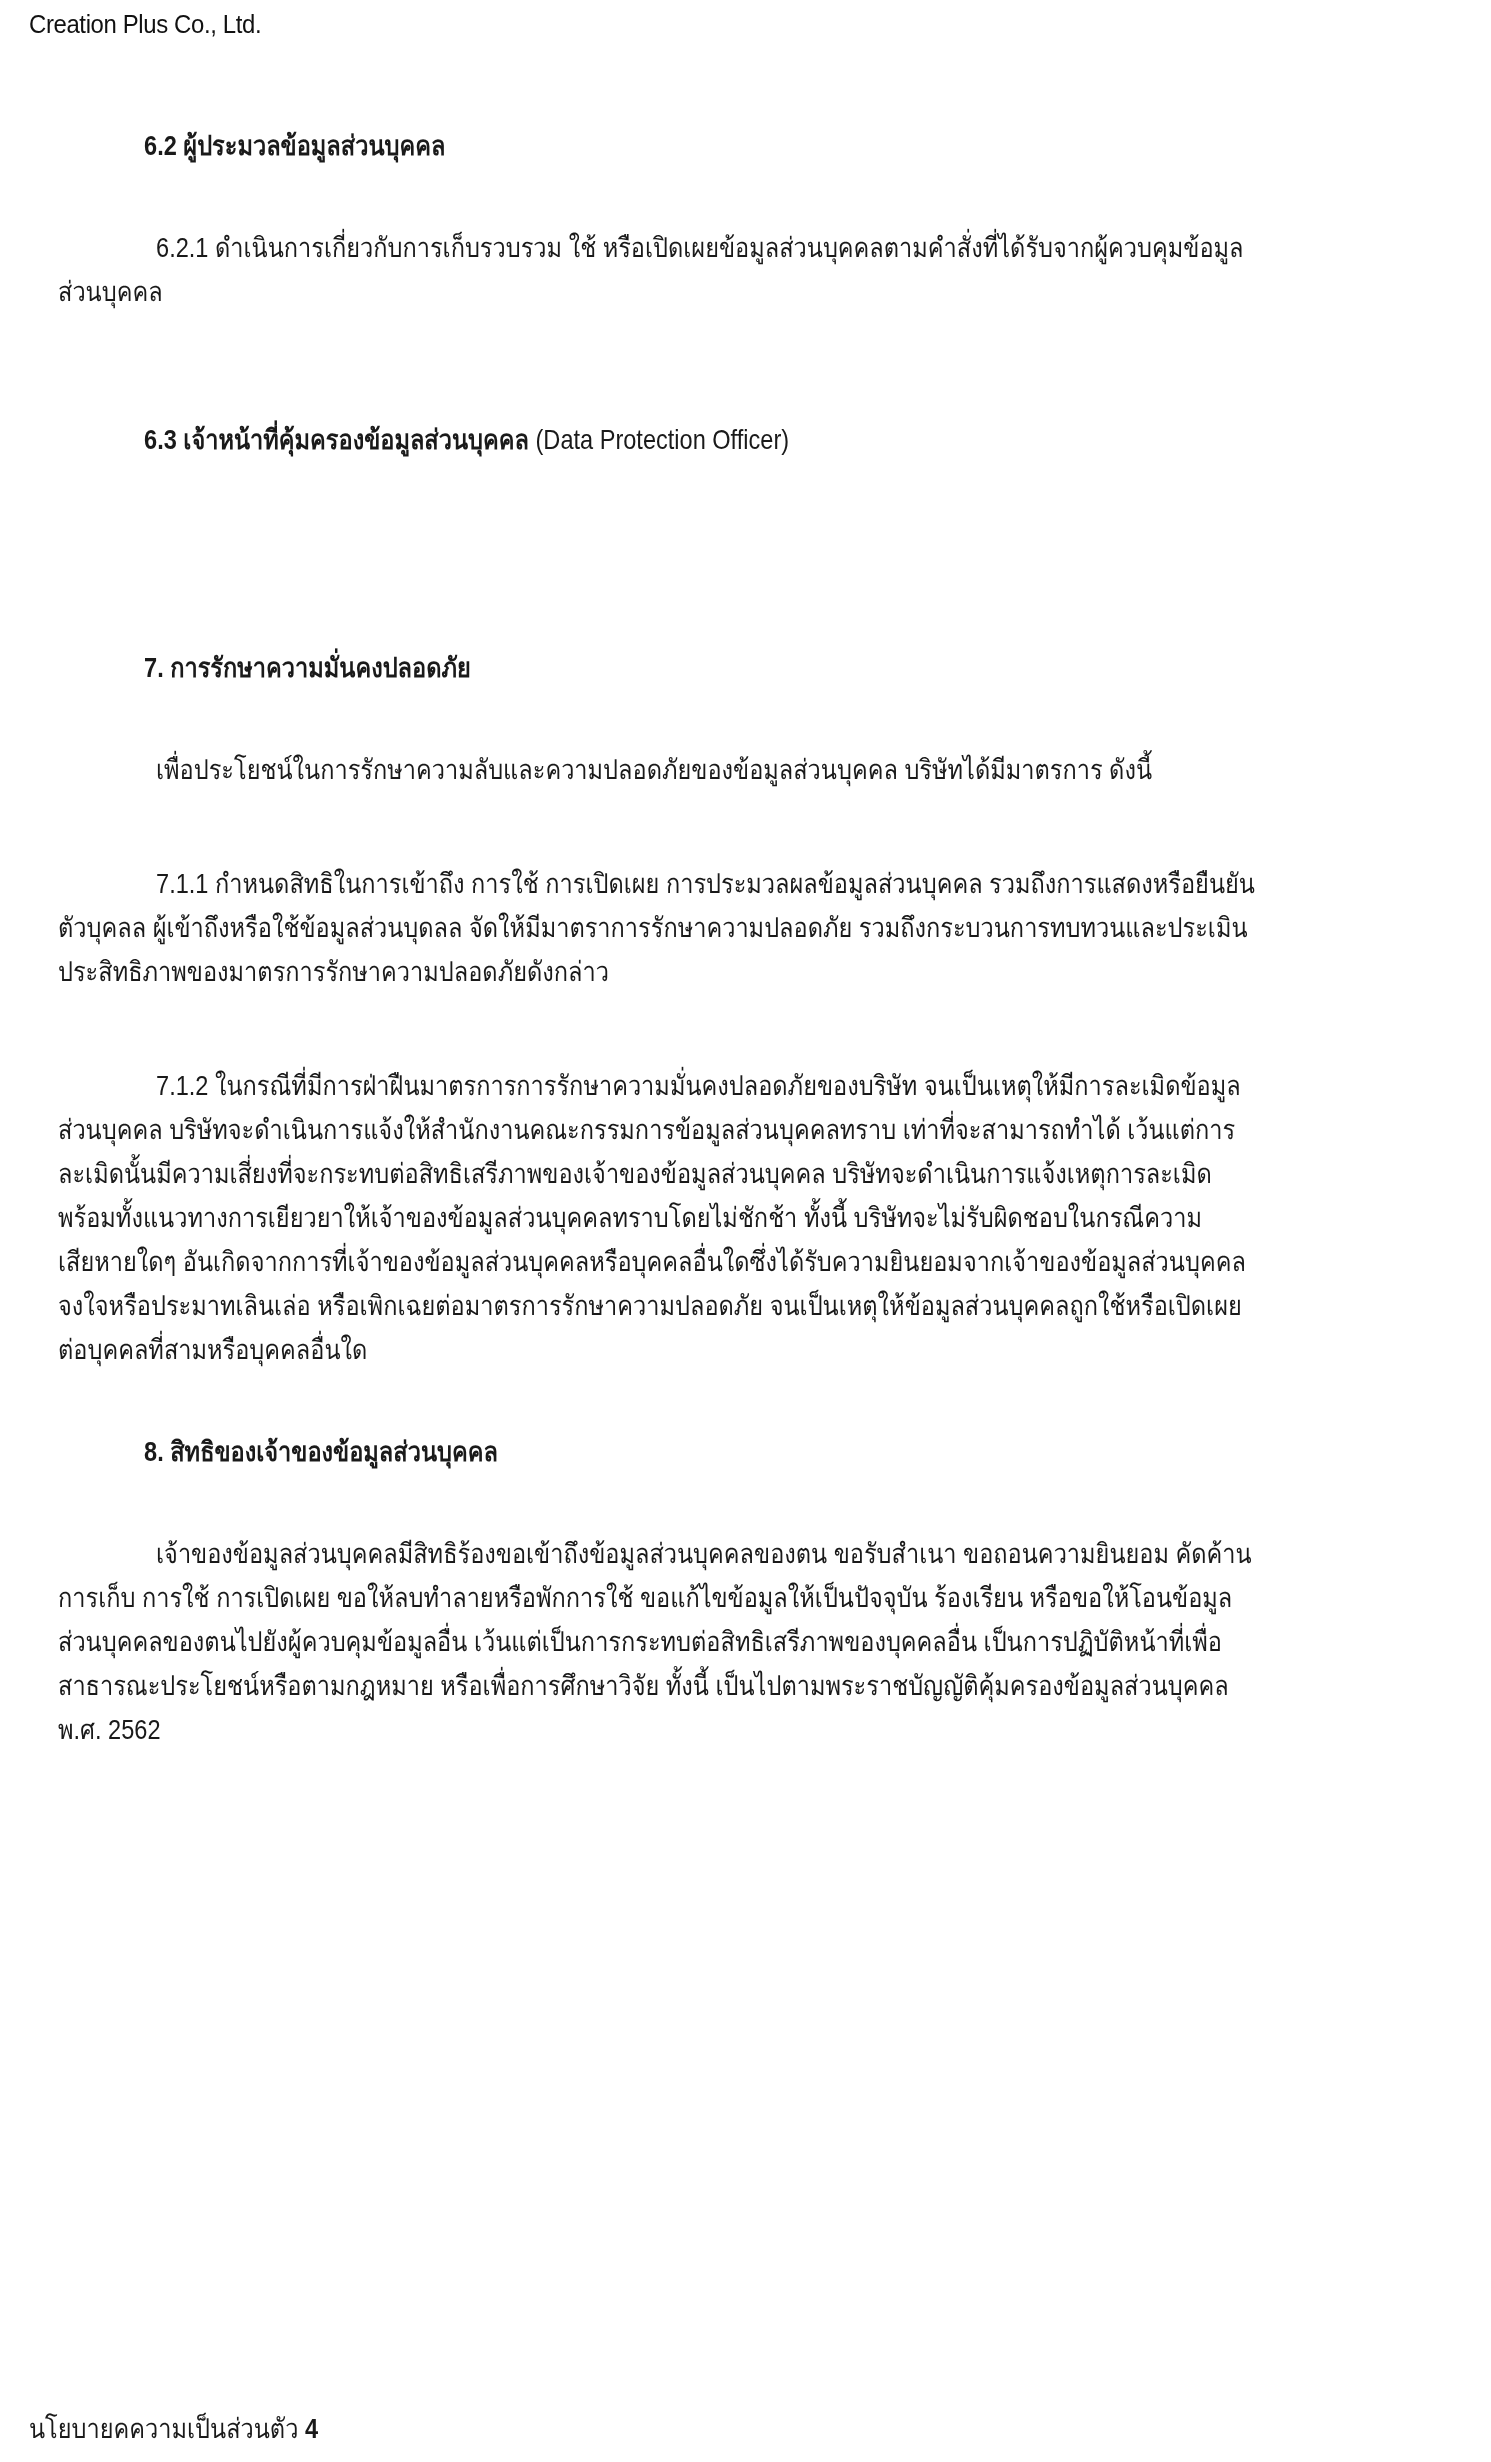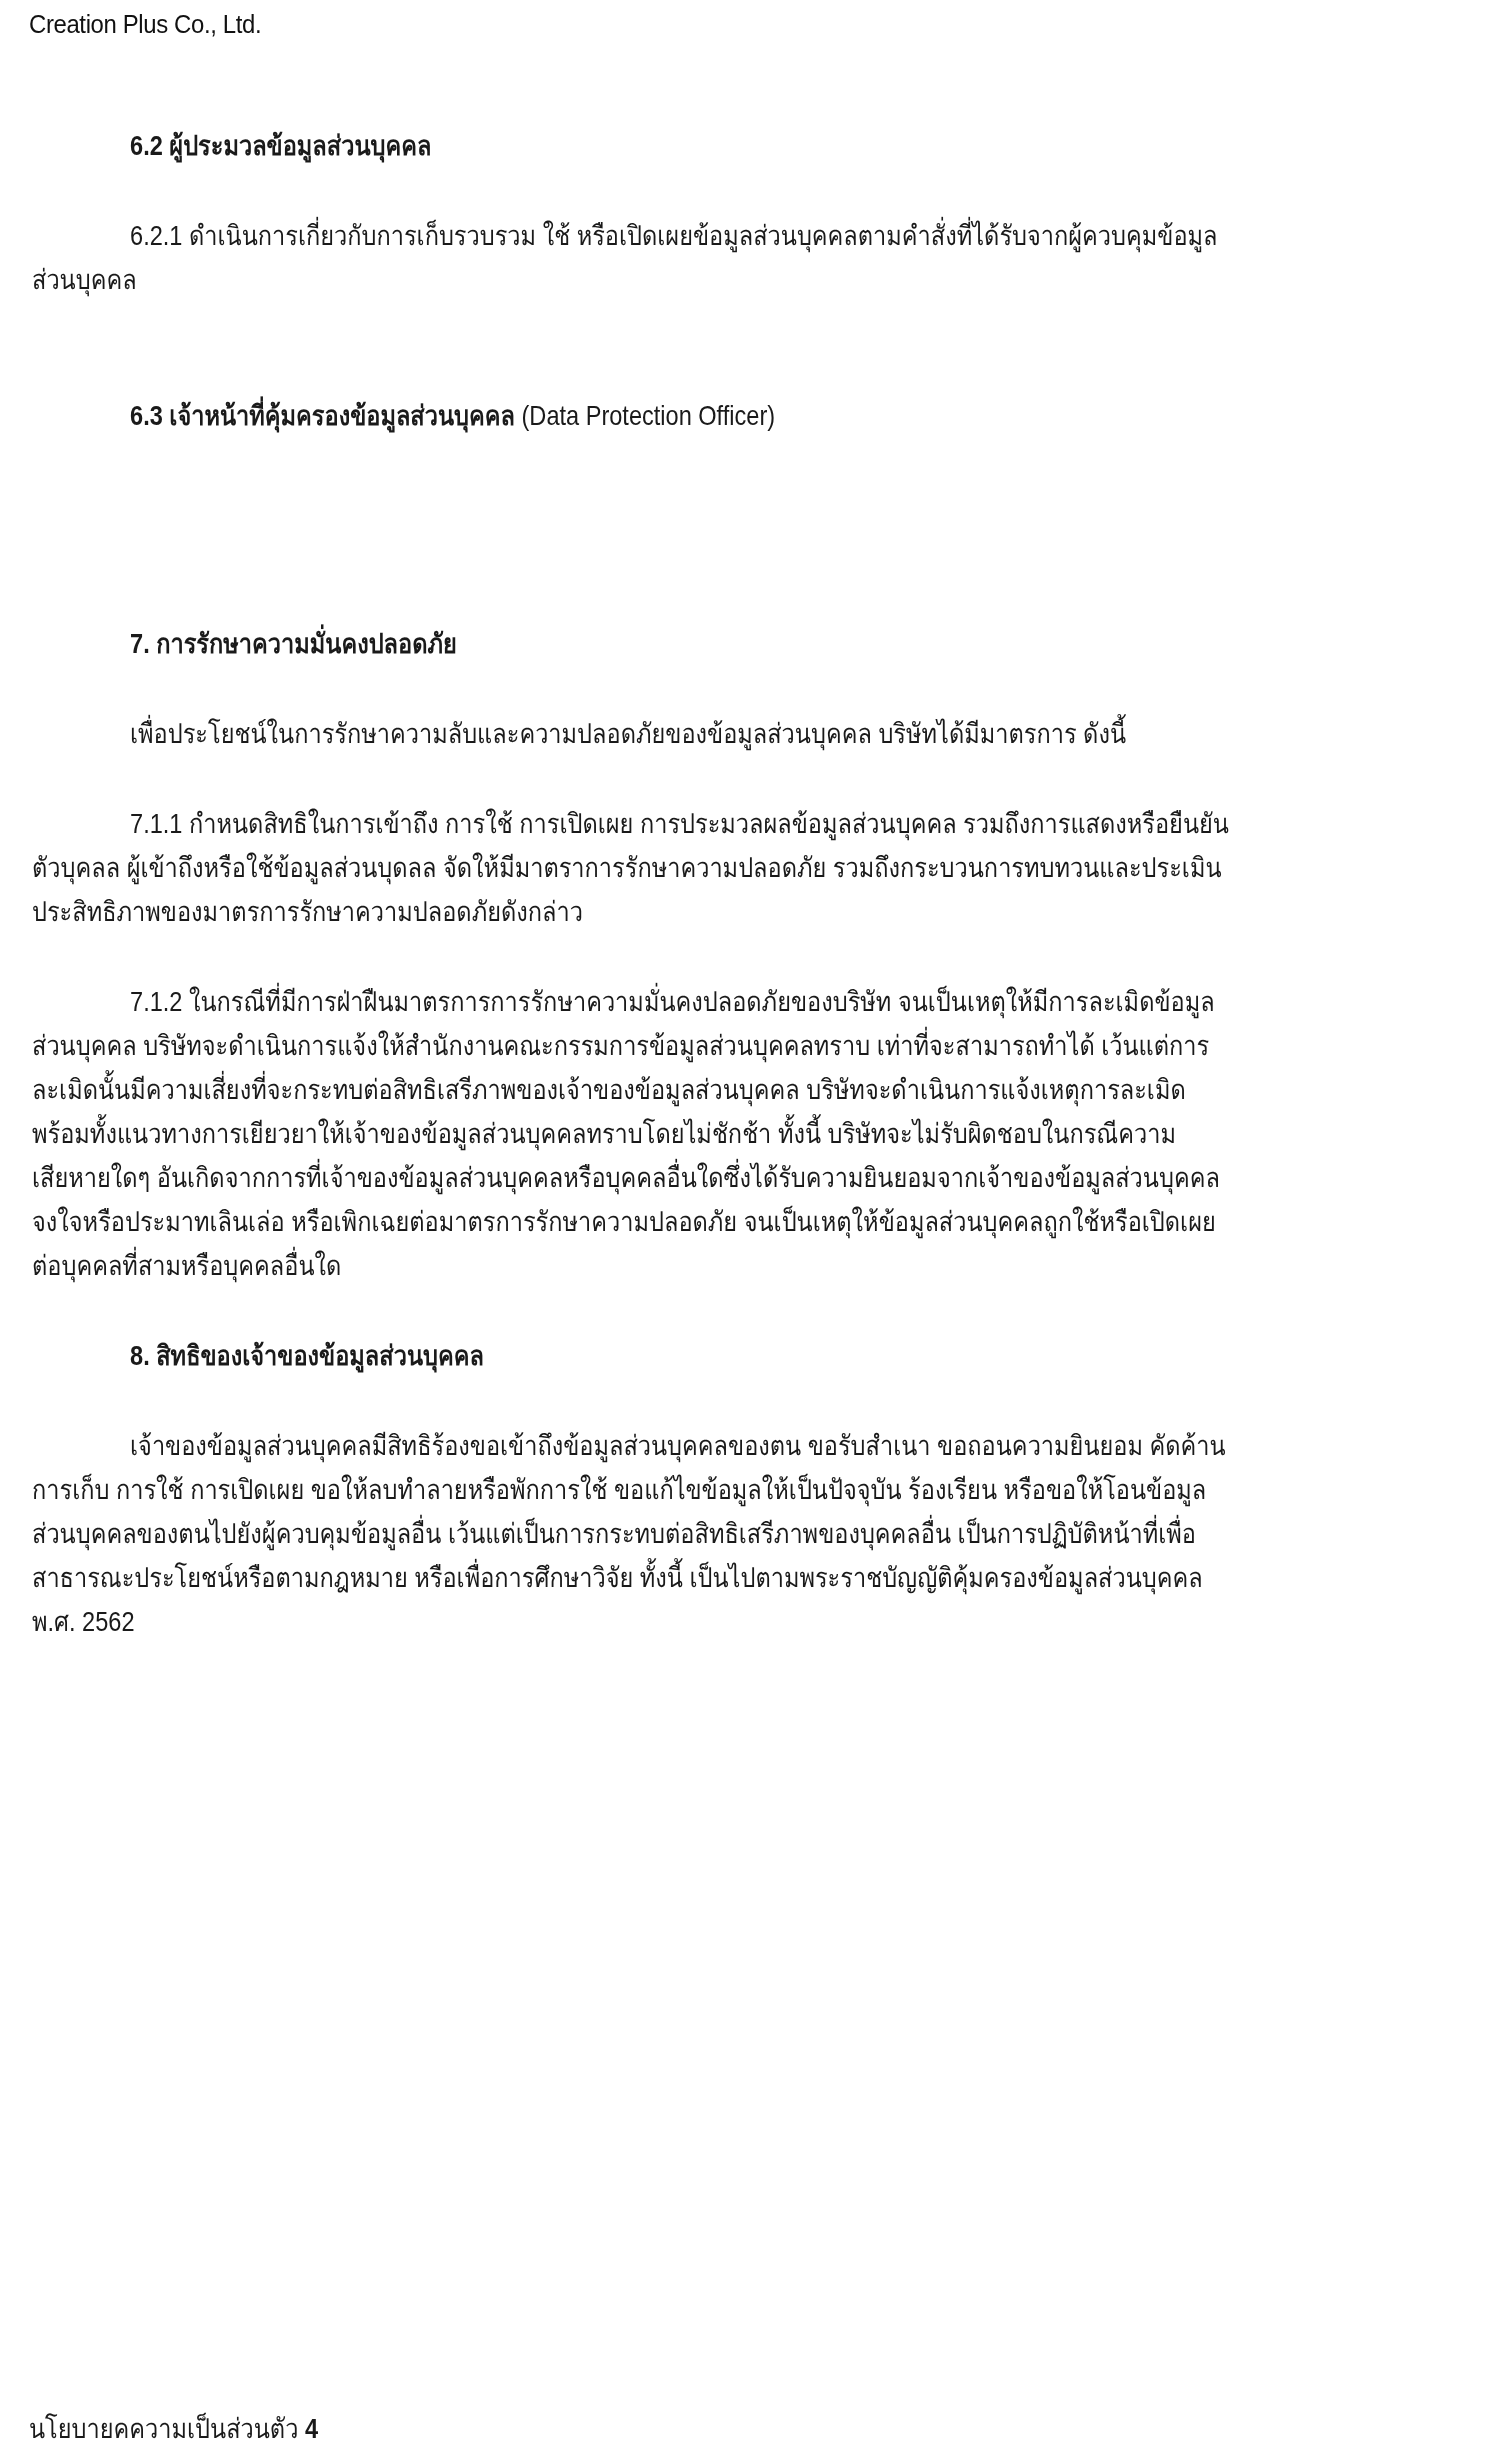--- a/index.html
+++ b/index.html
@@ -21,34 +21,34 @@
       top: 9.1px;
       font-family: "Liberation Sans", "DejaVu Sans", sans-serif;
       font-size: 26px;
       letter-spacing: -0.4px;
       color: #111;
       transform: scaleX(0.92);
       transform-origin: left top;
     }
     .content {
       position: absolute;
-      left: 32px;
+      left: 46px;
       top: 124px;
       width: 1433px;
     }
     .line {
       font-size: 27.4px;
       line-height: 44px;
       white-space: nowrap;
       transform: scaleX(0.86);
       transform-origin: left top;
       width: 1668px;
     }
     .para {
-      margin: 0;
+      margin: 12px;
     }
     .heading {
       font-weight: bold;
       padding-left: 114px;
     }
     .heading .regular {
       font-weight: normal;
     }
     .indent {
       padding-left: 114px;

